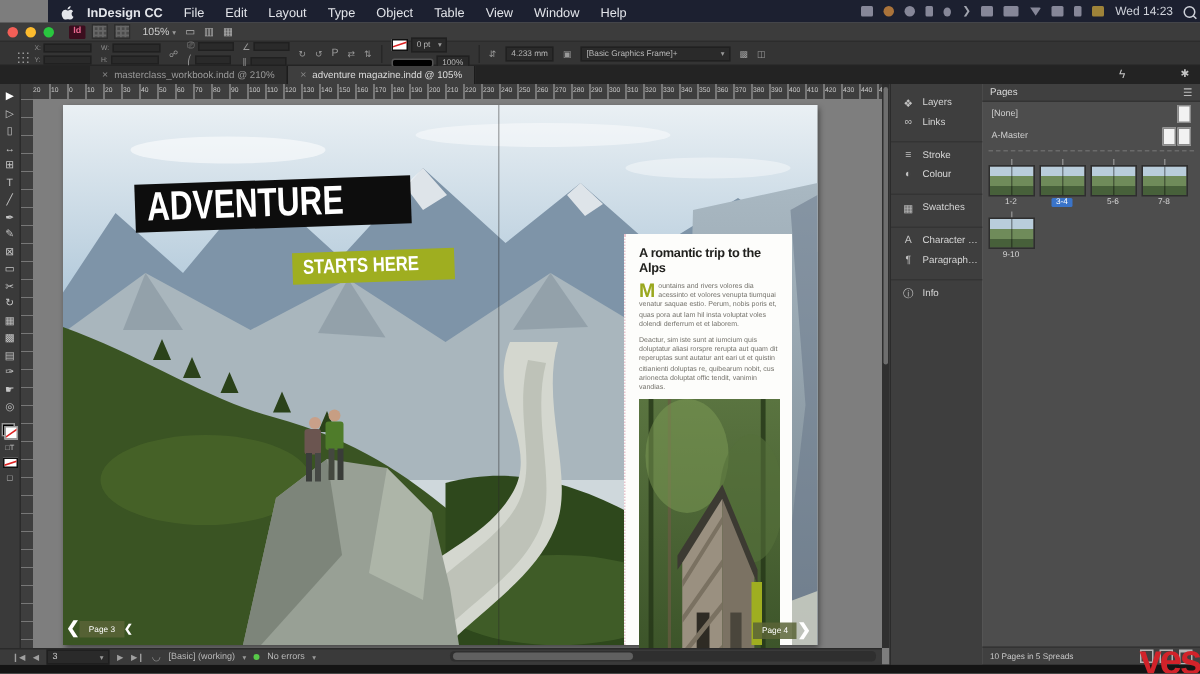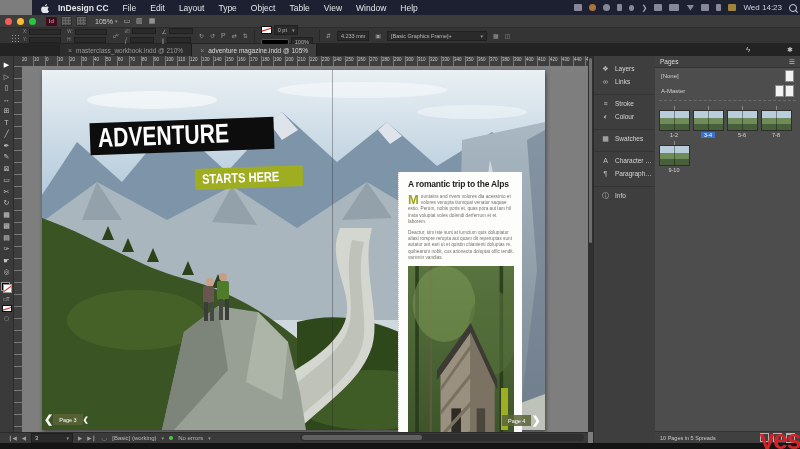--- a/index.html
+++ b/index.html
@@ -93,22 +93,22 @@
 
   
   #canvas{left:22px;top:66px;width:566px;height:366px;background:#7e7e7e;overflow:hidden;}
   #spread{left:20px;top:4px;width:503px;height:360px;box-shadow:1px 2px 4px rgba(0,0,0,.45);background:#cfd8dc;}
   #spread svg{display:block;width:100%;height:100%;}
   #spine{left:290px;top:0;width:1px;height:360px;background:rgba(40,40,40,.35);}
   #titleblack{left:48px;top:50px;background:#0d0d0d;color:#fff;padding:2px 8px 3px;transform:rotate(-2deg);}
   #titleblack span{display:inline-block;font-weight:bold;font-size:27px;letter-spacing:0px;transform:scaleX(.78);transform-origin:left center;line-height:1;}
   #titlegreen{left:153px;top:97px;background:#9fae20;color:#fff;padding:1px 7px 2px;transform:rotate(-2deg);}
   #titlegreen span{display:inline-block;font-weight:bold;font-size:13.5px;transform:scaleX(.82);transform-origin:left center;line-height:1;}
-  #article{left:356px;top:86px;width:124px;height:274px;background:#fdfdfb;box-sizing:border-box;
-           padding:7px 8px 6px 9px;border-left:1px dotted rgba(215,150,170,.55);margin-top:16px;}
+  #article{left:374px;top:86px;width:112px;height:274px;background:#fdfdfb;box-sizing:border-box;
+           padding:7px 8px 6px 9px;border-left:1px dotted rgba(215,150,170,.55);}
   #article h2{margin:0 0 5px;font-size:8.5px;color:#22221f;letter-spacing:-.2px;}
   #article p{margin:0 0 5px;font-size:4.7px;line-height:1.32;color:#75736c;text-align:left;}
   #dropcap{float:left;font-size:13px;line-height:10px;font-weight:bold;color:#9aa81e;margin:1px 2px 0 0;}
   #cabin{width:88px;height:55px;margin:1px 0 5px;display:block;}
   #limestrip{left:459px;top:318px;width:7px;height:42px;background:#9fae20;}
   .ribbon{position:absolute;display:flex;align-items:center;height:11px;}
   .ribband{background:rgba(90,100,55,.85);color:#fff;font-size:5.5px;padding:0 6px;height:11px;display:flex;align-items:center;}
   .ribchev{font-size:11px;color:#fff;line-height:11px;font-weight:bold;}
   #cursor{left:419px;top:127px;width:10px;height:14px;}
 

